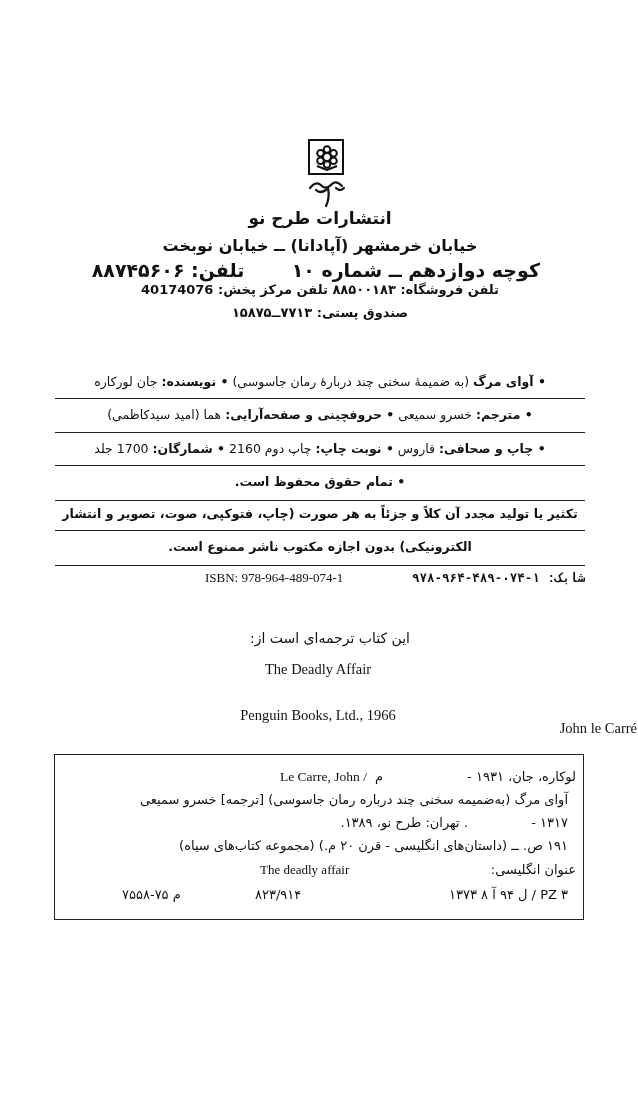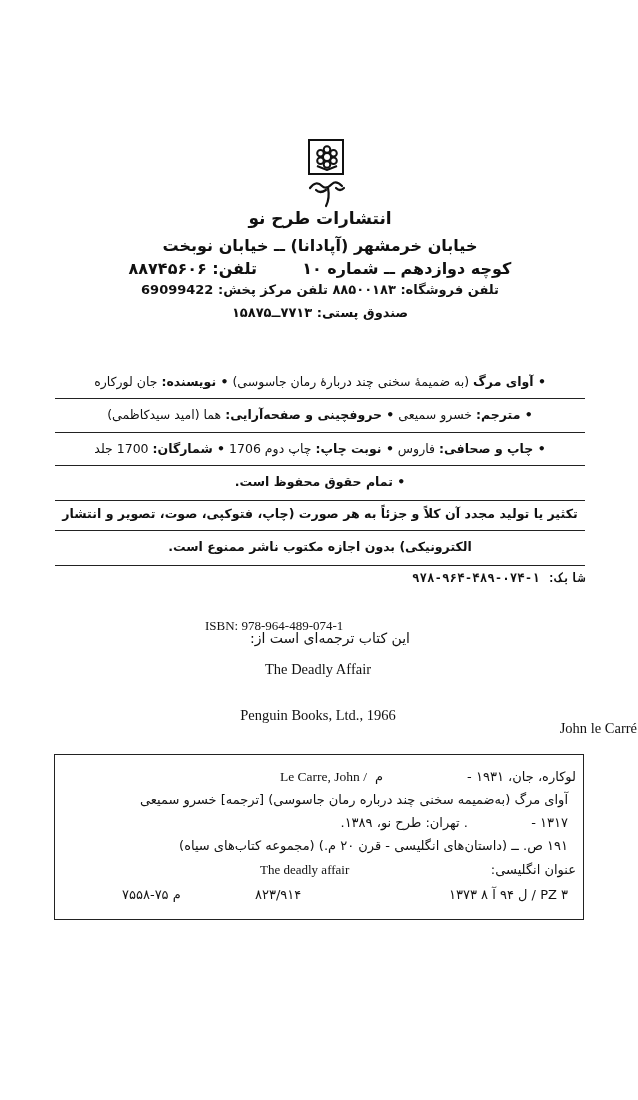--- a/index.html
+++ b/index.html
@@ -14,35 +14,35 @@
 
     
     #logo { left: 308px; top: 139px; width: 36px; height: 36px; border: 2px solid #111; box-sizing: border-box; }
     #logo svg { position: absolute; left: 3px; top: 2px; }
     #logo-script { left: 302px; top: 176px; width: 50px; height: 34px; }
 
     
     .hdr { left: 100px; width: 440px; font-weight: bold; font-family: "DejaVu Sans", sans-serif; white-space: nowrap; }
     #pub-name { top: 208px; font-size: 17px; }
     #pub-addr1 { top: 236px; font-size: 16px; }
-    #pub-addr2 { top: 259px; font-size: 16px; }
+    #pub-addr2 { top: 259px; font-size: 19px; }
     #pub-phone { top: 282px; font-size: 13px; }
     #pub-pobox { top: 305px; font-size: 13px; }
 
     
     .rule { left: 55px; width: 530px; height: 0; border-top: 1.5px solid #222; }
     .info-line {
       left: 55px; width: 530px; font-size: 12.5px; white-space: nowrap;
       font-family: "DejaVu Sans", sans-serif;
     }
     .b { font-weight: bold; }
     .info-right { text-align: center; }
 
     #isbn-row { left: 55px; width: 530px; top: 570px; height: 18px; font-size: 12px; }
-    #isbn-latin { position: absolute; left: 150px; top: 0; font-family: "Liberation Serif", serif; font-size: 13px; margin-top: 48px; }
+    #isbn-latin { position: absolute; left: 150px; top: 0; font-family: "Liberation Serif", serif; font-size: 13px; }
     #isbn-fa { position: absolute; right: 0; top: 0; font-weight: bold; font-size: 12.5px; font-family: Liberation Mono, monospace; }
 
     
     #trans-label { left: 245px; width: 170px; top: 630px; font-size: 14px; text-align: center; }
     .orig { width: 638px; left: 0; text-align: center; font-family: "Liberation Serif", serif; font-size: 14.5px; }
     #orig-title { top: 661px; left: -1px; }
     #orig-author { top: 720px; left: -1px; text-align: right; }
     #orig-publisher { top: 707px; left: -1px; }
 
     
@@ -76,35 +76,35 @@
   </svg>
 </div>
 
 <div id="pub-name" class="abs hdr center rtl">انتشارات طرح نو</div>
 <div id="pub-addr1" class="abs hdr center rtl">خیابان خرمشهر (آپادانا) ــ خیابان نوبخت</div>
 <div id="pub-addr2" class="abs hdr center rtl">
   <span>کوچه دوازدهم ــ شماره ۱۰</span>
   <span style="display:inline-block;width:34px"></span>
   <span>تلفن: ۸۸۷۴۵۶۰۶</span>
 </div>
-<div id="pub-phone" class="abs hdr center rtl">تلفن فروشگاه: ۸۸۵۰۰۱۸۳   تلفن مرکز پخش: 69099422</div>
+<div id="pub-phone" class="abs hdr center rtl">تلفن فروشگاه: ۸۸۵۰۰۱۸۳   تلفن مرکز پخش: 40174076</div>
 <div id="pub-pobox" class="abs hdr center rtl">صندوق پستی: ۷۷۱۳ــ۱۵۸۷۵</div>
 
 <div class="abs info-line info-right rtl" style="top:374px">
   <span class="b">• آوای مرگ</span><span> (به ضمیمهٔ سخنی چند دربارهٔ رمان جاسوسی) </span><span class="b">• نویسنده:</span><span> جان لورکاره</span>
 </div>
 <div class="abs rule" style="top:398px"></div>
 
 <div class="abs info-line center rtl" style="top:407px">
   <span class="b">• مترجم:</span><span> خسرو سمیعی </span><span class="b">• حروفچینی و صفحه‌آرایی:</span><span> هما (امید سیدکاظمی)</span>
 </div>
 <div class="abs rule" style="top:432px"></div>
 
 <div class="abs info-line center rtl" style="top:441px">
-  <span class="b">• چاپ و صحافی:</span><span> فاروس </span><span class="b">• نوبت چاپ:</span><span> چاپ دوم 1706 </span><span class="b">• شمارگان:</span><span> 1700 جلد</span>
+  <span class="b">• چاپ و صحافی:</span><span> فاروس </span><span class="b">• نوبت چاپ:</span><span> چاپ دوم 2160 </span><span class="b">• شمارگان:</span><span> 1700 جلد</span>
 </div>
 <div class="abs rule" style="top:465px"></div>
 
 <div class="abs info-line center rtl b" style="top:474px">• تمام حقوق محفوظ است.</div>
 <div class="abs rule" style="top:500px"></div>
 
 <div class="abs info-line info-right rtl b" style="top:506px;font-size:12.6px">تکثیر یا تولید مجدد آن کلاً و جزئاً به هر صورت (چاپ، فتوکپی، صوت، تصویر و انتشار</div>
 <div class="abs rule" style="top:530px"></div>
 
 <div class="abs info-line center rtl b" style="top:539px">الکترونیکی) بدون اجازه مکتوب ناشر ممنوع است.</div>

